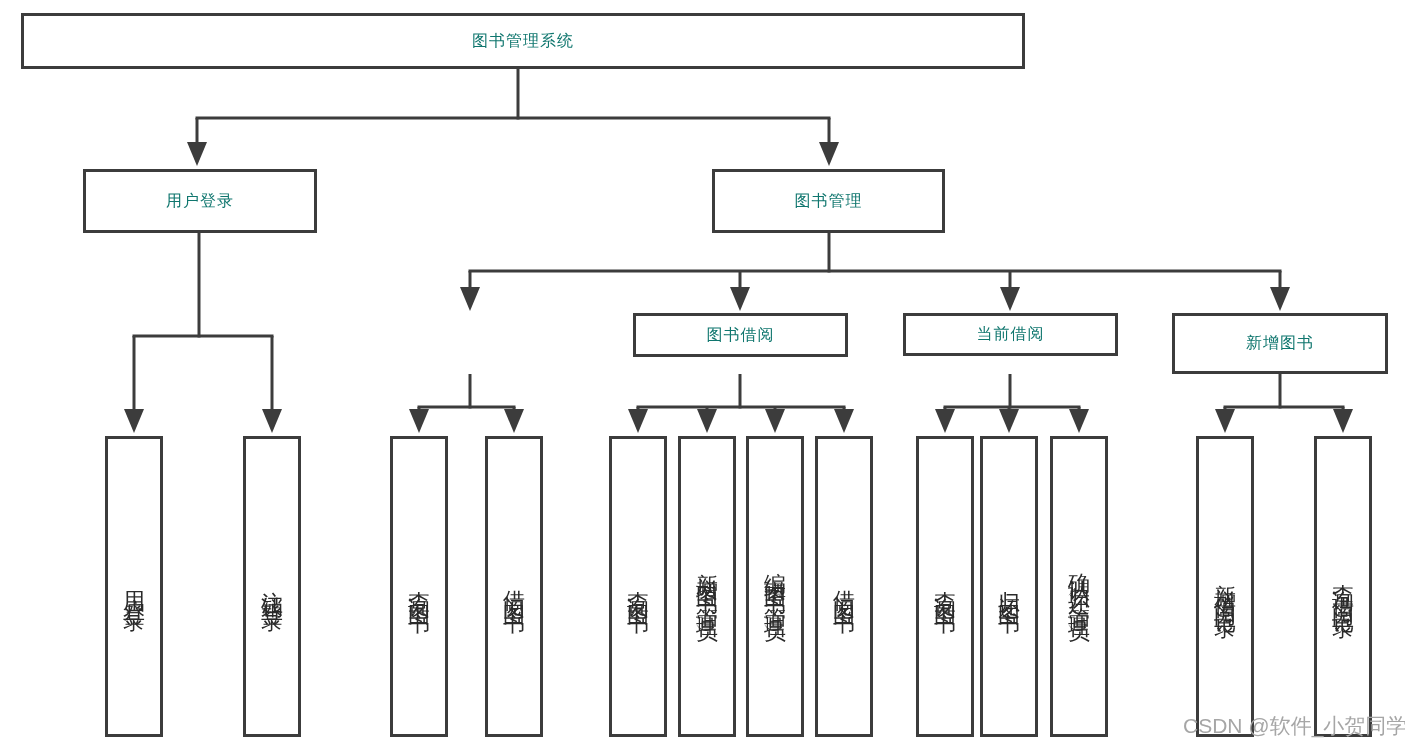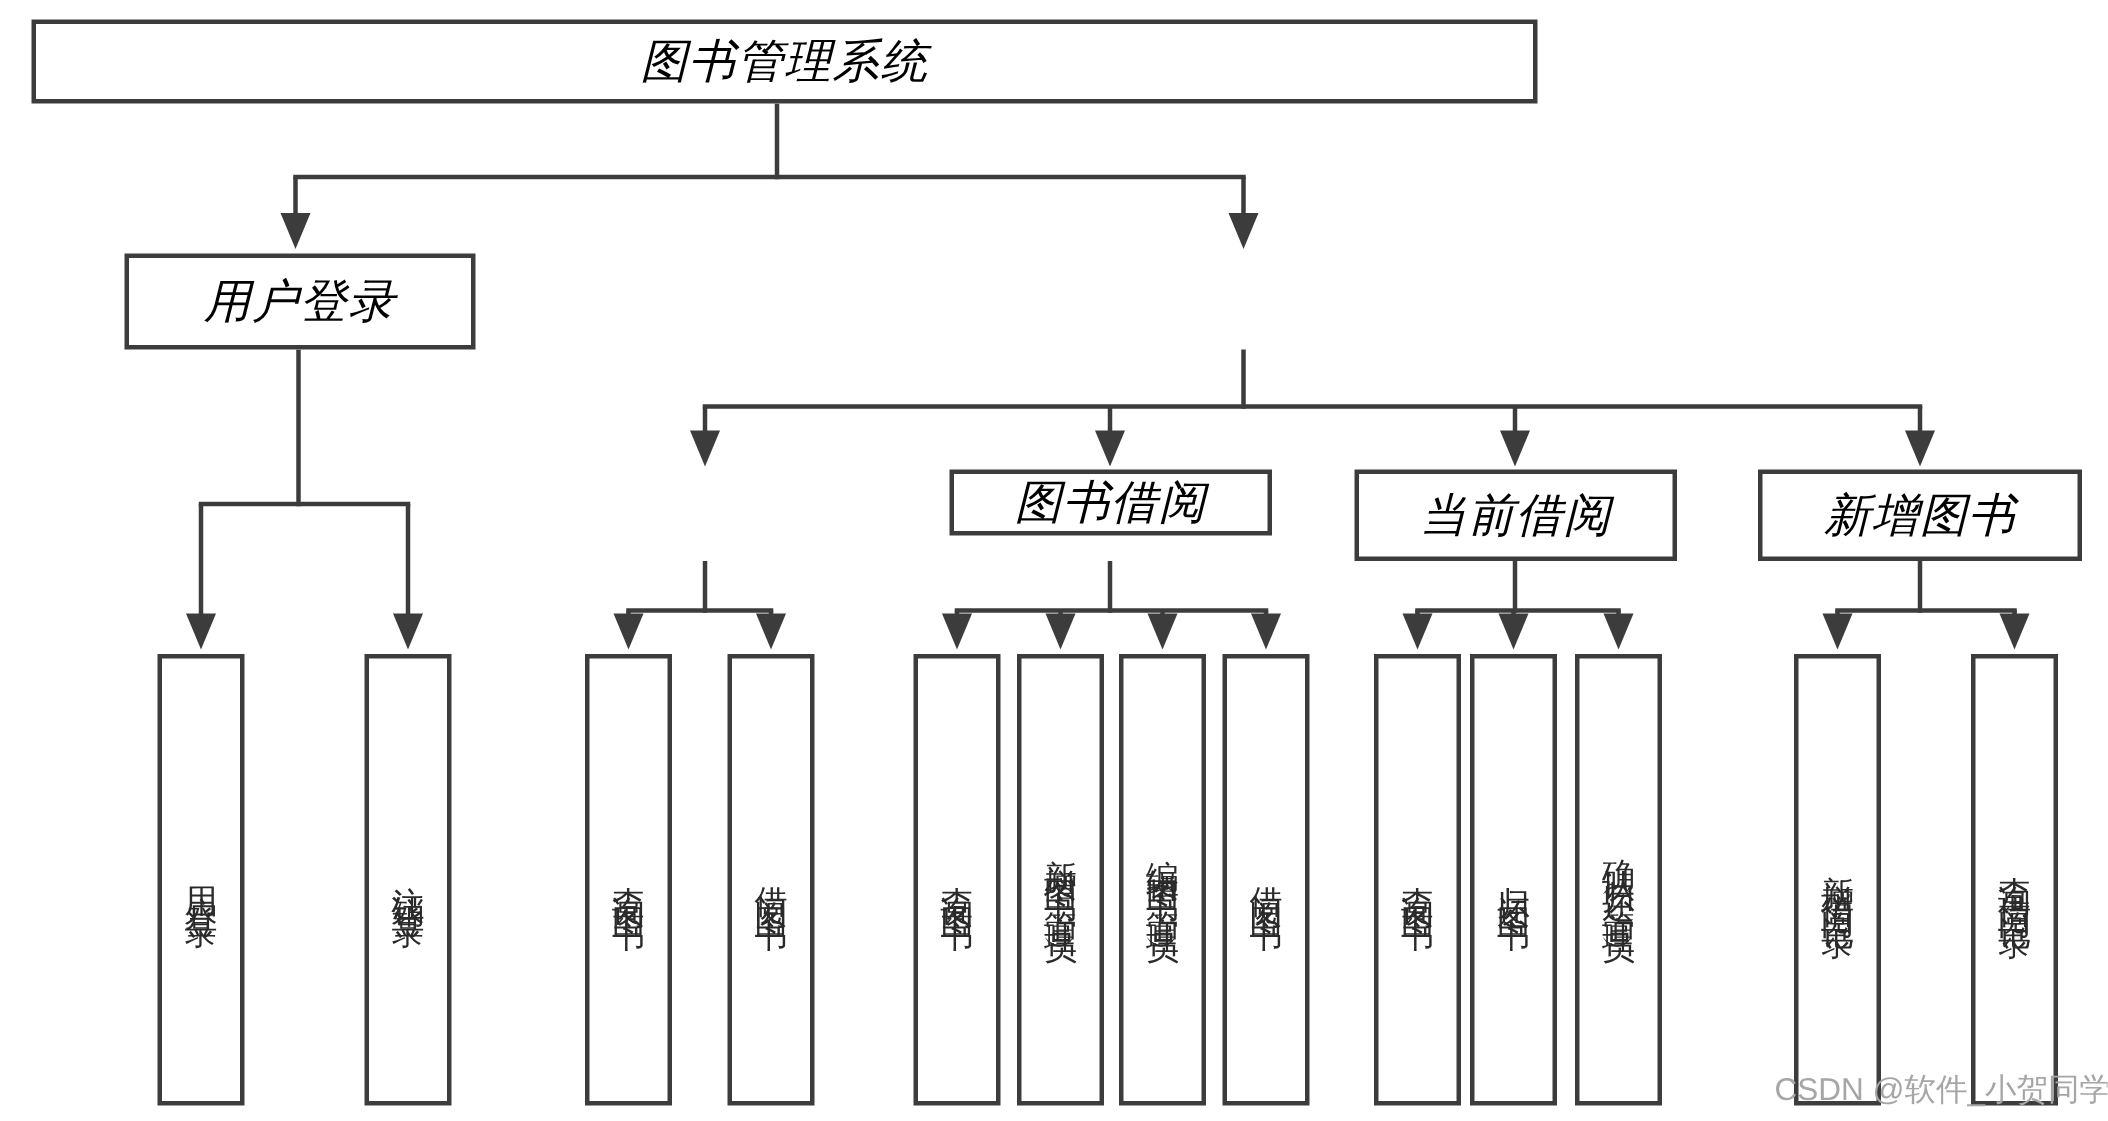--- a/index.html
+++ b/index.html
@@ -18,22 +18,22 @@
     width: 1405px; height: 747px;
     pointer-events: none;
   }
   .node {
     position: absolute;
     background: #ffffff;
     border: 3px solid #3c3c3c;
     display: flex; align-items: center; justify-content: center;
   }
   .node .lbl {
-    font-size: 31px; color: #000000;
-    letter-spacing: 1px; white-space: nowrap; font-style: italic;
+    font-size: 16px; color: #0f766e;
+    letter-spacing: 1px; white-space: nowrap;
   }
   .leaf .lbl-v {
     writing-mode: vertical-rl;
     text-orientation: mixed;
     font-size: 22px; color: #2a2a2a;
     letter-spacing: 7px; line-height: 1;
     white-space: nowrap;
   }
   .watermark {
     position: absolute; left: 1183px; top: 712px;
@@ -119,25 +119,28 @@
     </g>
   </svg>
 
   <div class="node" style="left:21px; top:13px; width:1004px; height:56px">
     <span class="lbl">图书管理系统</span>
   </div>
 
   <div class="node" style="left:83px; top:169px; width:234px; height:64px">
     <span class="lbl">用户登录</span>
   </div>
+  <div class="node" style="left:712px; top:169px; width:233px; height:64px">
+    <span class="lbl">图书管理</span>
+  </div>
 
   <div class="node" style="left:633px; top:313px; width:215px; height:44px">
     <span class="lbl">图书借阅</span>
   </div>
-  <div class="node" style="left:903px; top:313px; width:215px; height:61px">
+  <div class="node" style="left:903px; top:313px; width:215px; height:43px">
     <span class="lbl">当前借阅</span>
   </div>
   <div class="node" style="left:1172px; top:313px; width:216px; height:61px">
     <span class="lbl">新增图书</span>
   </div>
 
   <div class="node leaf" style="left:105px; top:436px; width:58px; height:301px">
     <span class="lbl-v">用户登录</span>
   </div>
   <div class="node leaf" style="left:243px; top:436px; width:58px; height:301px">

